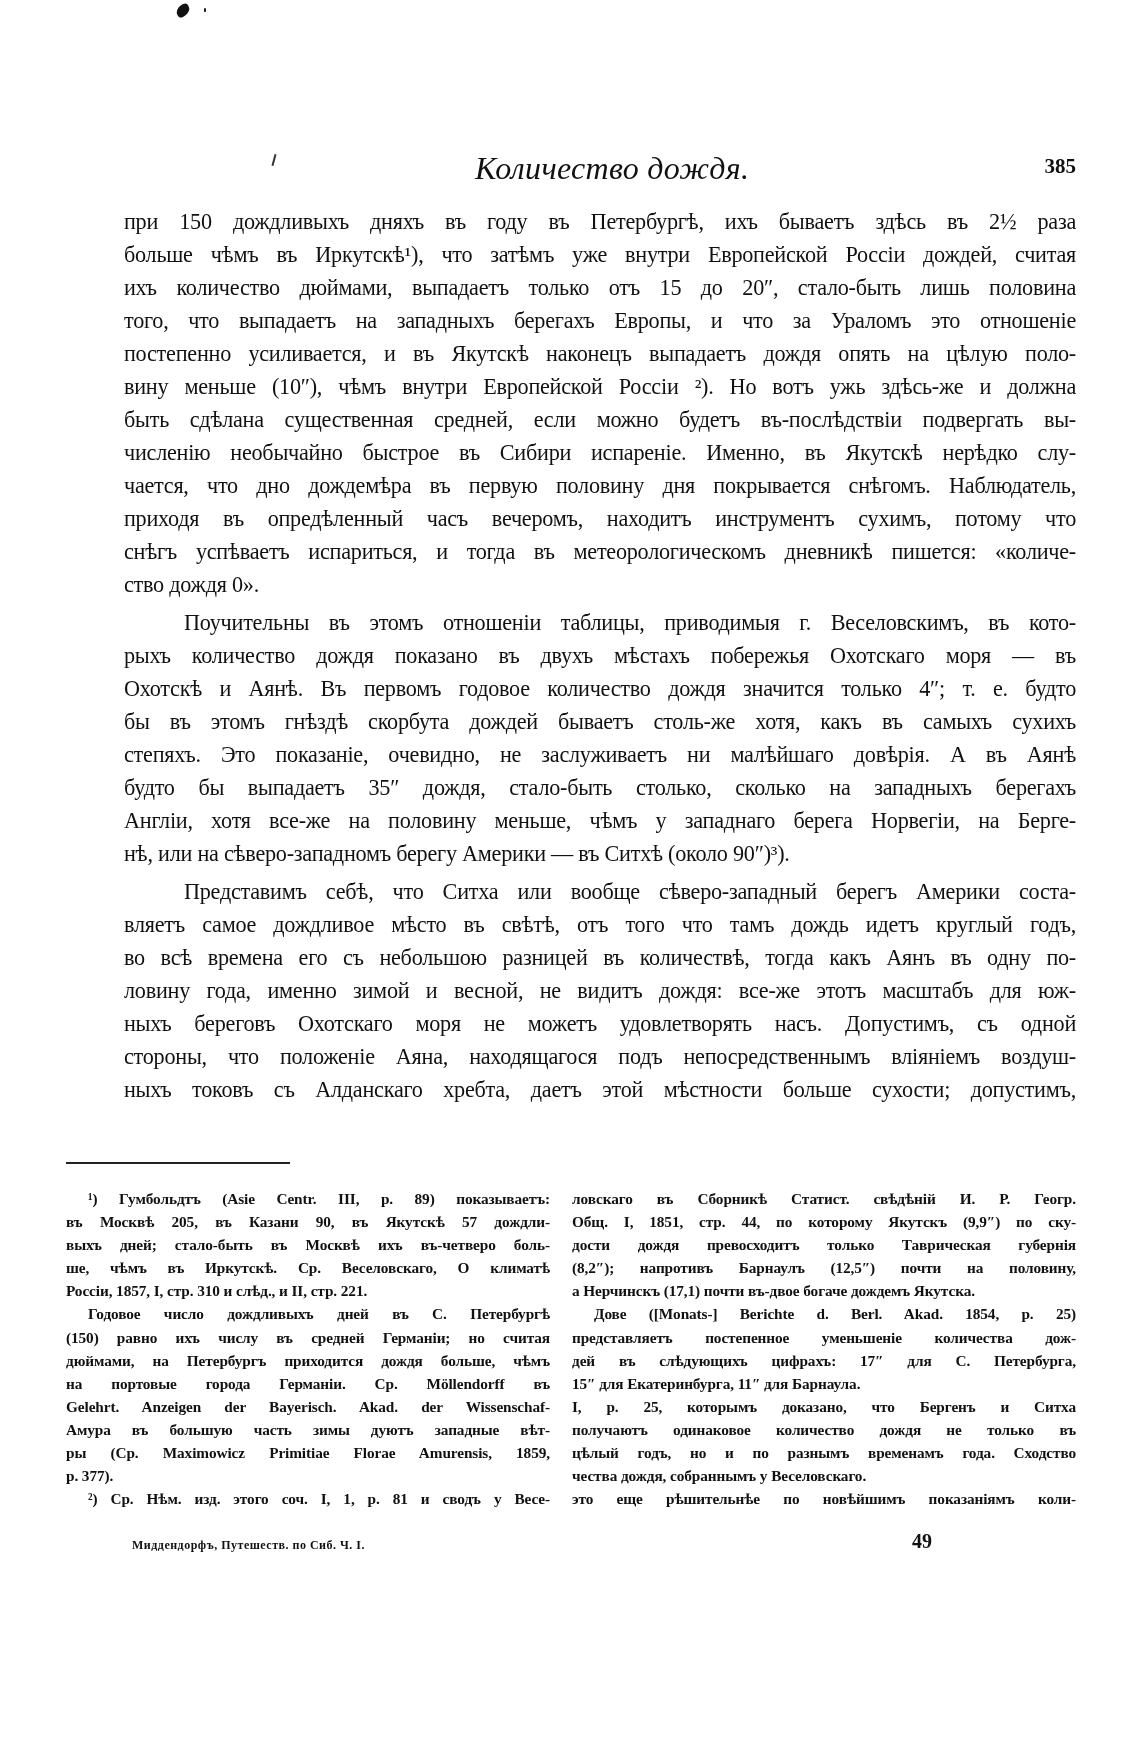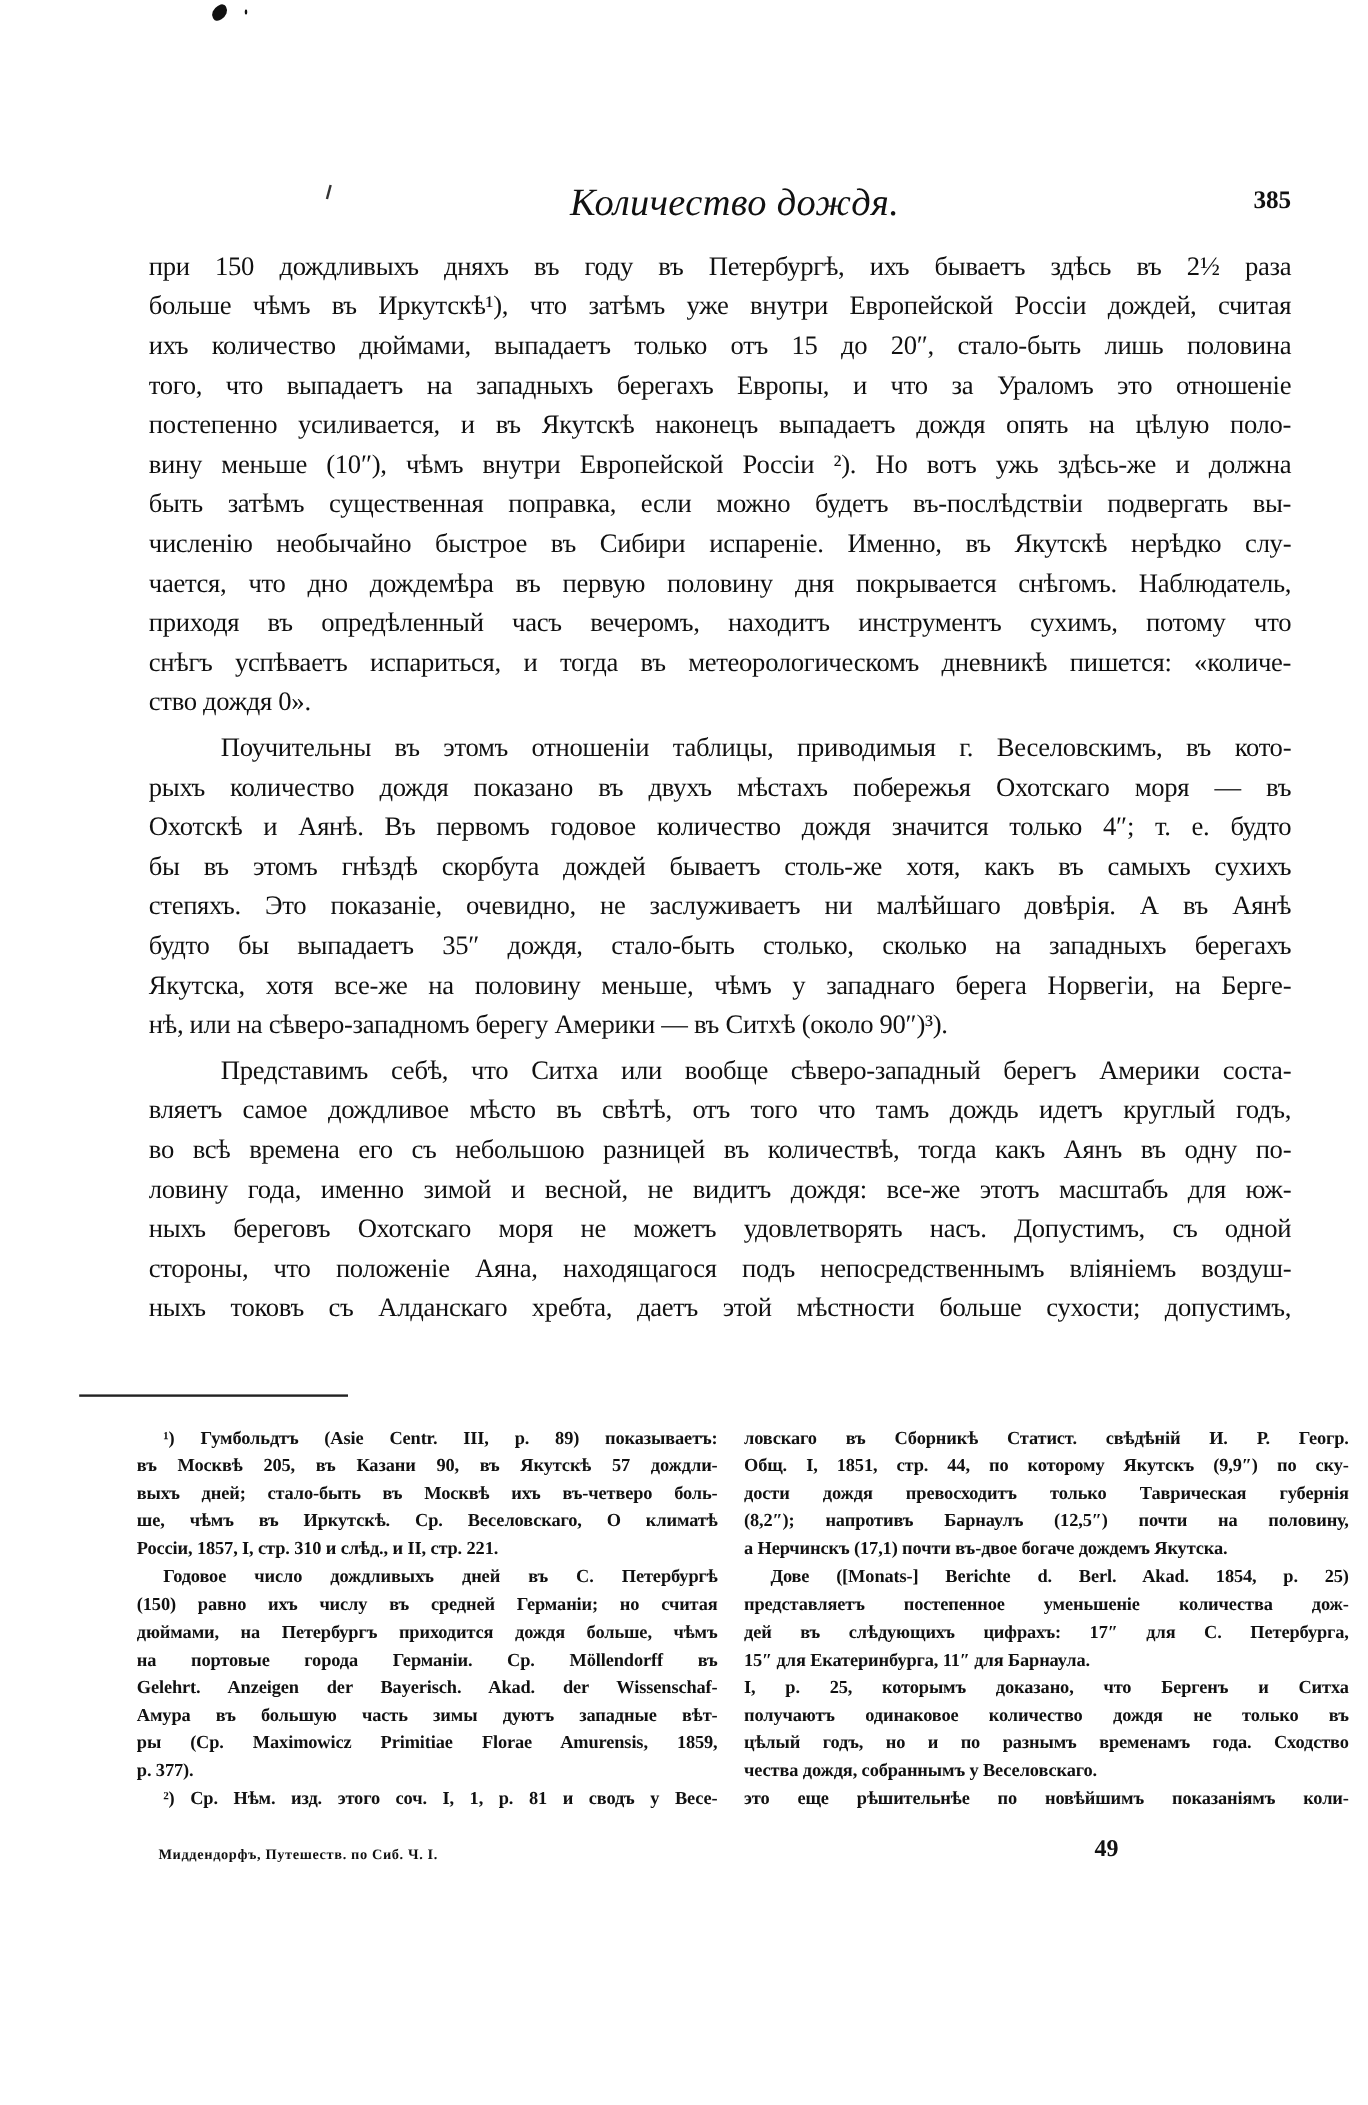--- a/index.html
+++ b/index.html
@@ -33,21 +33,21 @@
     white-space: nowrap; height: 33px; letter-spacing: -0.25px;
   }
   .line.last { text-align-last: left; }
   .line.indent { padding-left: 60px; }
   .para { margin: 0 0 5px 0; }
   .rule {
     position: absolute; left: 66px; top: 1162px; width: 224px; height: 2px; background: #222;
   }
   .footnotes {
     position: absolute; top: 1187px; font-size: 15.3px; line-height: 23.1px;
-    font-weight: bold; font-family: "Liberation Serif", "DejaVu Serif", serif; margin-left: 48px;
+    font-weight: bold; font-family: "Liberation Serif", "DejaVu Serif", serif;
   }
   .fn-left { left: 66px; width: 484px; }
   .fn-right { left: 572px; width: 504px; }
   .fn-line {
     display: block; white-space: nowrap; text-align: justify; text-align-last: justify;
     height: 23.1px; letter-spacing: -0.1px;
   }
   .fn-line.last { text-align-last: left; }
   .fn-line.indent { padding-left: 22px; }
   .sig-line {
@@ -71,35 +71,35 @@
 </div>
 
 <div class="body-text">
   <div class="para">
     <span class="line">при 150 дождливыхъ дняхъ въ году въ Петербургѣ, ихъ бываетъ здѣсь въ 2½ раза</span>
     <span class="line">больше чѣмъ въ Иркутскѣ¹), что затѣмъ уже внутри Европейской Россіи дождей, считая</span>
     <span class="line">ихъ количество дюймами, выпадаетъ только отъ 15 до 20″, стало-быть лишь половина</span>
     <span class="line">того, что выпадаетъ на западныхъ берегахъ Европы, и что за Ураломъ это отношеніе</span>
     <span class="line">постепенно усиливается, и въ Якутскѣ наконецъ выпадаетъ дождя опять на цѣлую поло-</span>
     <span class="line">вину меньше (10″), чѣмъ внутри Европейской Россіи ²). Но вотъ ужь здѣсь-же и должна</span>
-    <span class="line">быть затѣмъ существенная поправка, если можно будетъ въ-послѣдствіи подвергать вы-</span>
+    <span class="line">быть сдѣлана существенная средней, если можно будетъ въ-послѣдствіи подвергать вы-</span>
     <span class="line">численію необычайно быстрое въ Сибири испареніе. Именно, въ Якутскѣ нерѣдко слу-</span>
     <span class="line">чается, что дно дождемѣра въ первую половину дня покрывается снѣгомъ. Наблюдатель,</span>
     <span class="line">приходя въ опредѣленный часъ вечеромъ, находитъ инструментъ сухимъ, потому что</span>
     <span class="line">снѣгъ успѣваетъ испариться, и тогда въ метеорологическомъ дневникѣ пишется: «количе-</span>
     <span class="line last">ство дождя 0».</span>
   </div>
   <div class="para">
     <span class="line indent">Поучительны въ этомъ отношеніи таблицы, приводимыя г. Веселовскимъ, въ кото-</span>
     <span class="line">рыхъ количество дождя показано въ двухъ мѣстахъ побережья Охотскаго моря — въ</span>
     <span class="line">Охотскѣ и Аянѣ. Въ первомъ годовое количество дождя значится только 4″; т. е. будто</span>
     <span class="line">бы въ этомъ гнѣздѣ скорбута дождей бываетъ столь-же хотя, какъ въ самыхъ сухихъ</span>
     <span class="line">степяхъ. Это показаніе, очевидно, не заслуживаетъ ни малѣйшаго довѣрія. А въ Аянѣ</span>
     <span class="line">будто бы выпадаетъ 35″ дождя, стало-быть столько, сколько на западныхъ берегахъ</span>
-    <span class="line">Якутска, хотя все-же на половину меньше, чѣмъ у западнаго берега Норвегіи, на Берге-</span>
+    <span class="line">Англіи, хотя все-же на половину меньше, чѣмъ у западнаго берега Норвегіи, на Берге-</span>
     <span class="line last">нѣ, или на сѣверо-западномъ берегу Америки — въ Ситхѣ (около 90″)³).</span>
   </div>
   <div class="para">
     <span class="line indent">Представимъ себѣ, что Ситха или вообще сѣверо-западный берегъ Америки соста-</span>
     <span class="line">вляетъ самое дождливое мѣсто въ свѣтѣ, отъ того что тамъ дождь идетъ круглый годъ,</span>
     <span class="line">во всѣ времена его съ небольшою разницей въ количествѣ, тогда какъ Аянъ въ одну по-</span>
     <span class="line">ловину года, именно зимой и весной, не видитъ дождя: все-же этотъ масштабъ для юж-</span>
     <span class="line">ныхъ береговъ Охотскаго моря не можетъ удовлетворять насъ. Допустимъ, съ одной</span>
     <span class="line">стороны, что положеніе Аяна, находящагося подъ непосредственнымъ вліяніемъ воздуш-</span>
     <span class="line">ныхъ токовъ съ Алданскаго хребта, даетъ этой мѣстности больше сухости; допустимъ,</span>

